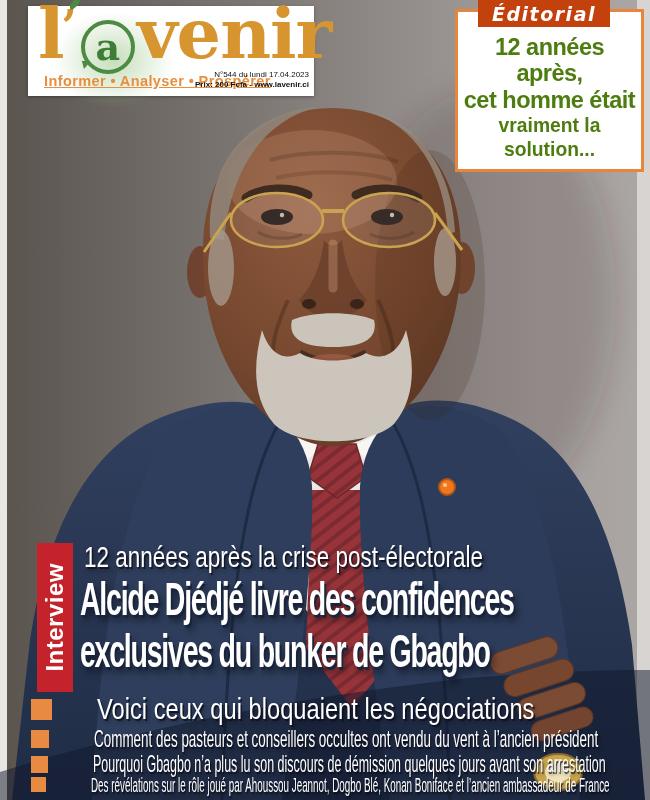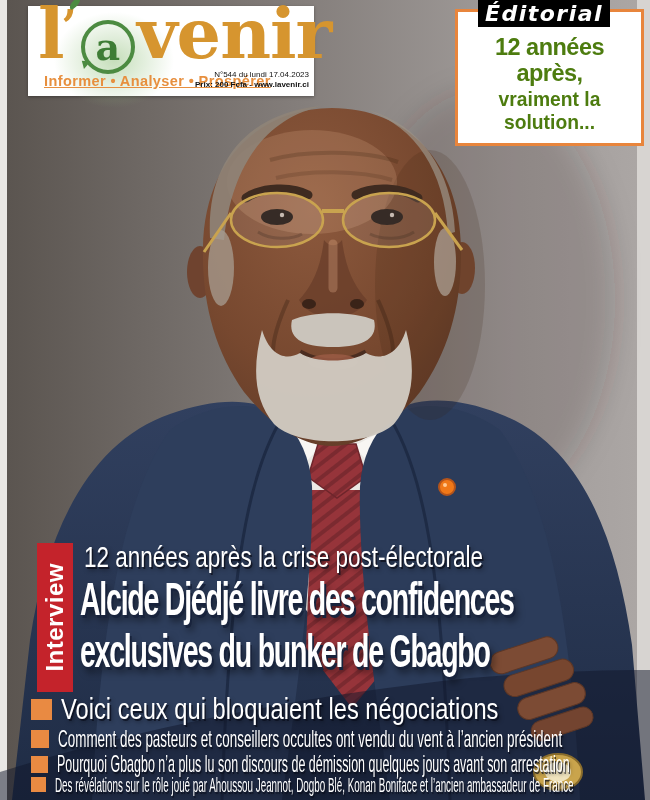--- a/index.html
+++ b/index.html
@@ -47,24 +47,24 @@
   .issue-block{
     position:absolute;right:5px;bottom:6px;text-align:right;color:#111;line-height:1.25;
     white-space:nowrap;
   }
   .issue-no{font-size:8px;font-weight:400;}
   .issue-price{font-size:8px;font-weight:800;}
 
   
   .editorial{position:absolute;left:455px;top:0;width:185px;z-index:3;}
   .editorial-tab{
-    position:absolute;left:23px;top:0;width:132px;height:27px;background:#000000;
+    position:absolute;left:23px;top:0;width:132px;height:27px;background:#c2410c;
     color:#fff;display:flex;align-items:center;justify-content:center;z-index:2;
     font-family:"DejaVu Sans",sans-serif;font-style:italic;font-weight:600;
-    font-size:22px;letter-spacing:1.5px;
+    font-size:19px;letter-spacing:1.5px;
   }
   .editorial-box{
     position:absolute;left:0;top:9px;width:179px;border:3px solid #e8853c;background:#fff;
     padding:22px 2px 9px 2px;text-align:center;color:#4d7c0f;
   }
   .ed-l1,.ed-l2{font-size:23.5px;font-weight:700;line-height:1.12;letter-spacing:-.5px;}
   .ed-l3{font-size:20.5px;font-weight:700;line-height:1.15;transform:scaleX(.94);transform-origin:center;}
 
   
   .rubric{
@@ -83,21 +83,21 @@
     text-shadow:2px 2px 0 rgba(15,18,30,.8),3px 3px 6px rgba(0,0,0,.45);
   }
   .headline{
     position:absolute;left:80px;top:574px;z-index:2;color:#fff;
     font-weight:700;font-size:46px;line-height:1.13;letter-spacing:-2px;white-space:nowrap;
     transform:scaleX(.62);transform-origin:left top;
     text-shadow:3px 3px 0 #18233c,6px 6px 10px rgba(0,0,0,.5);
   }
 
   
-  .bullet-row{position:absolute;left:31px;z-index:2;display:flex;align-items:center;}
+  .bullet-row{position:absolute;left:31px;z-index:2;display:flex;align-items:center;gap:36px;}
   .bullet-sq{flex:0 0 auto;background:#e98a42;margin-right:9px;}
   .bullet-row span{
     color:#fff;white-space:nowrap;transform-origin:left center;
     text-shadow:2px 2px 0 rgba(10,14,28,.75),3px 3px 5px rgba(0,0,0,.4);
   }
   .b0{top:692px;}  .b0 .bullet-sq{width:21px;height:21px;}
   .b0 span{font-size:30px;transform:scaleX(.79);}
   .b1{top:725px;}  .b1 .bullet-sq{width:18px;height:18px;}
   .b1 span{font-size:24px;transform:scaleX(.56);}
   .b2{top:750px;}  .b2 .bullet-sq{width:17px;height:17px;}
@@ -228,20 +228,21 @@
     <div class="tagline">Informer • Analyser • Prospérer</div>
     <div class="issue-block">
       <div class="issue-no">N°544 du lundi 17.04.2023</div>
       <div class="issue-price">Prix: 200 Fcfa - www.lavenir.ci</div>
     </div>
   </div>
 
   <div class="editorial">
     <div class="editorial-box">
       <div class="ed-l1">12 années après,</div>
+      <div class="ed-l2">cet homme était</div>
       <div class="ed-l3">vraiment la solution...</div>
     </div>
     <div class="editorial-tab">Éditorial</div>
   </div>
 
   <div class="rubric">
     <span>Interview</span>
   </div>
 
   <div class="kicker">12 années après la crise post-électorale</div>

